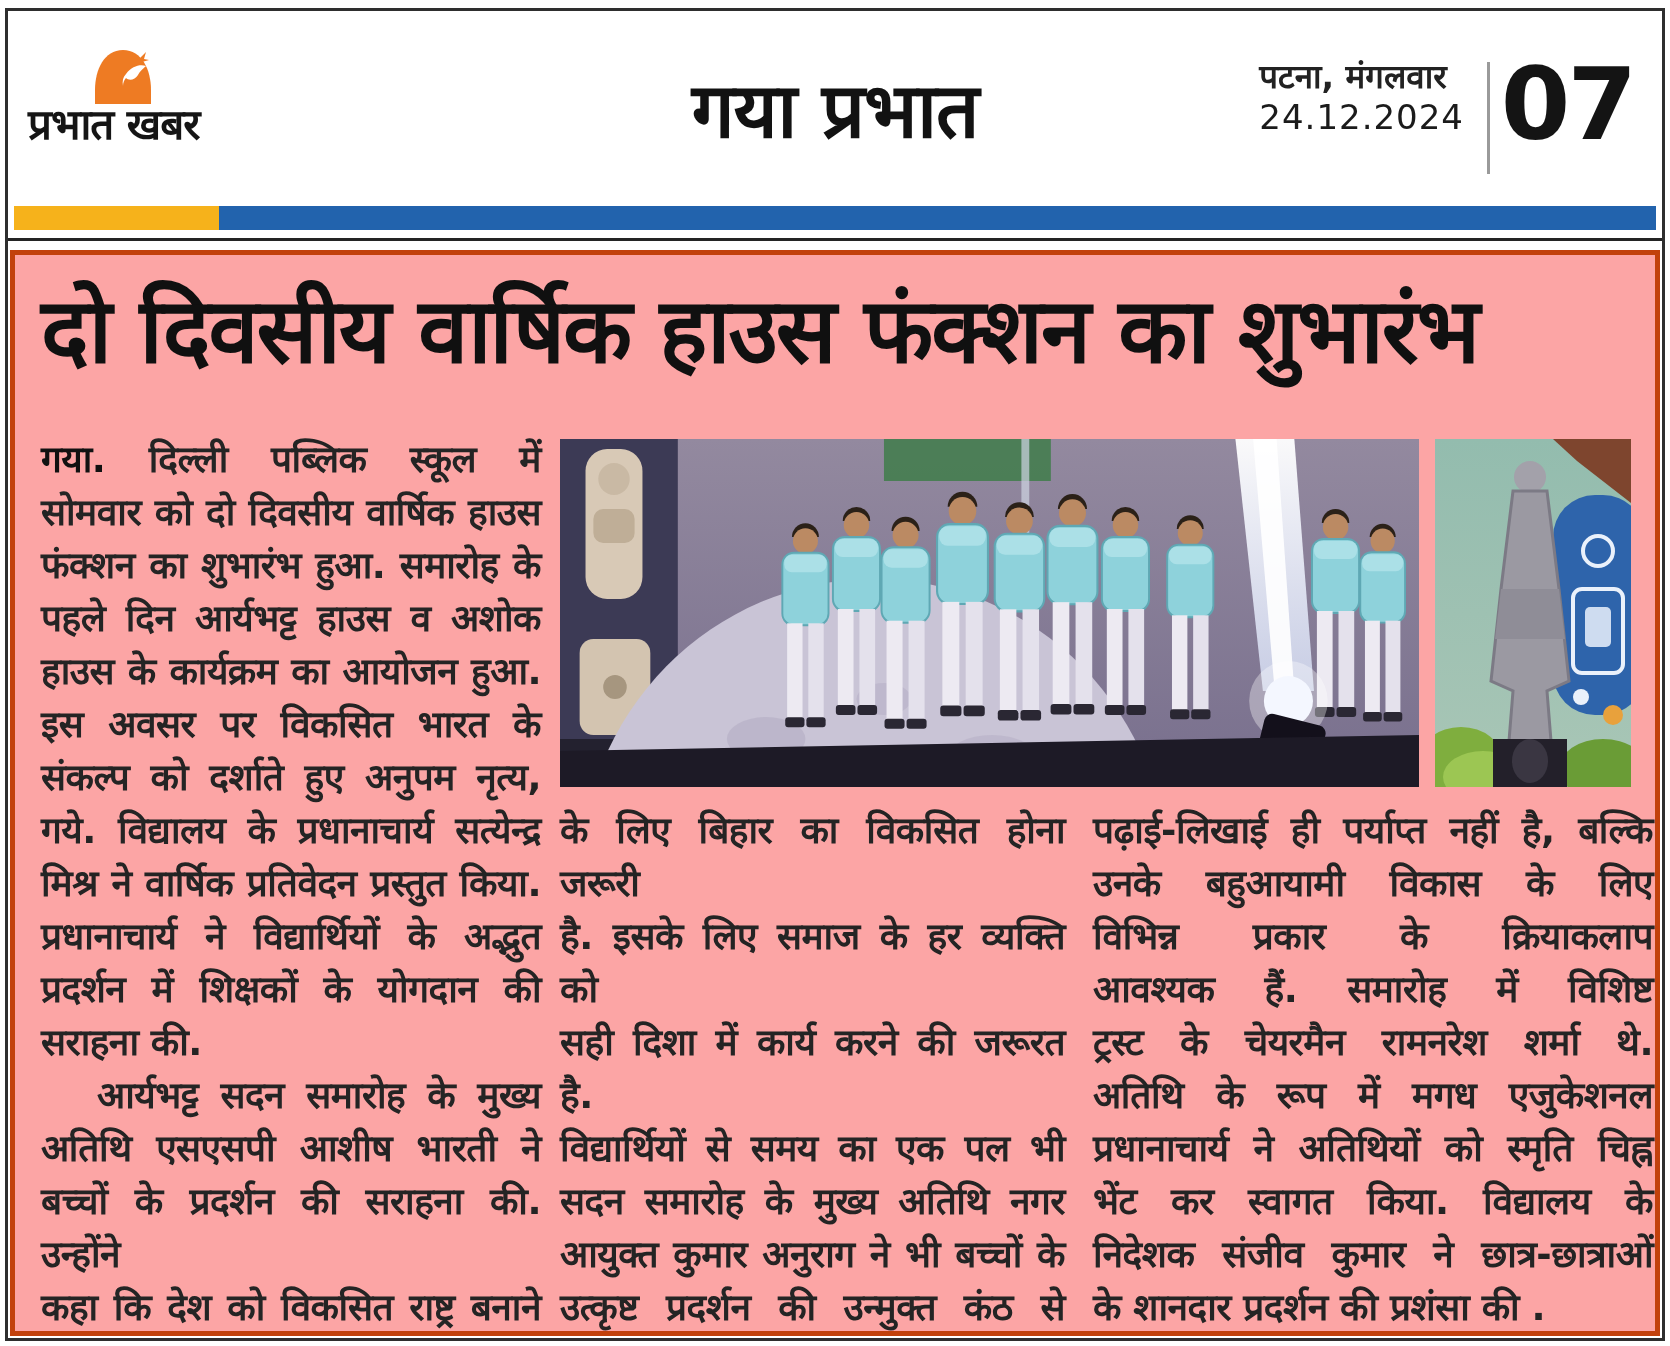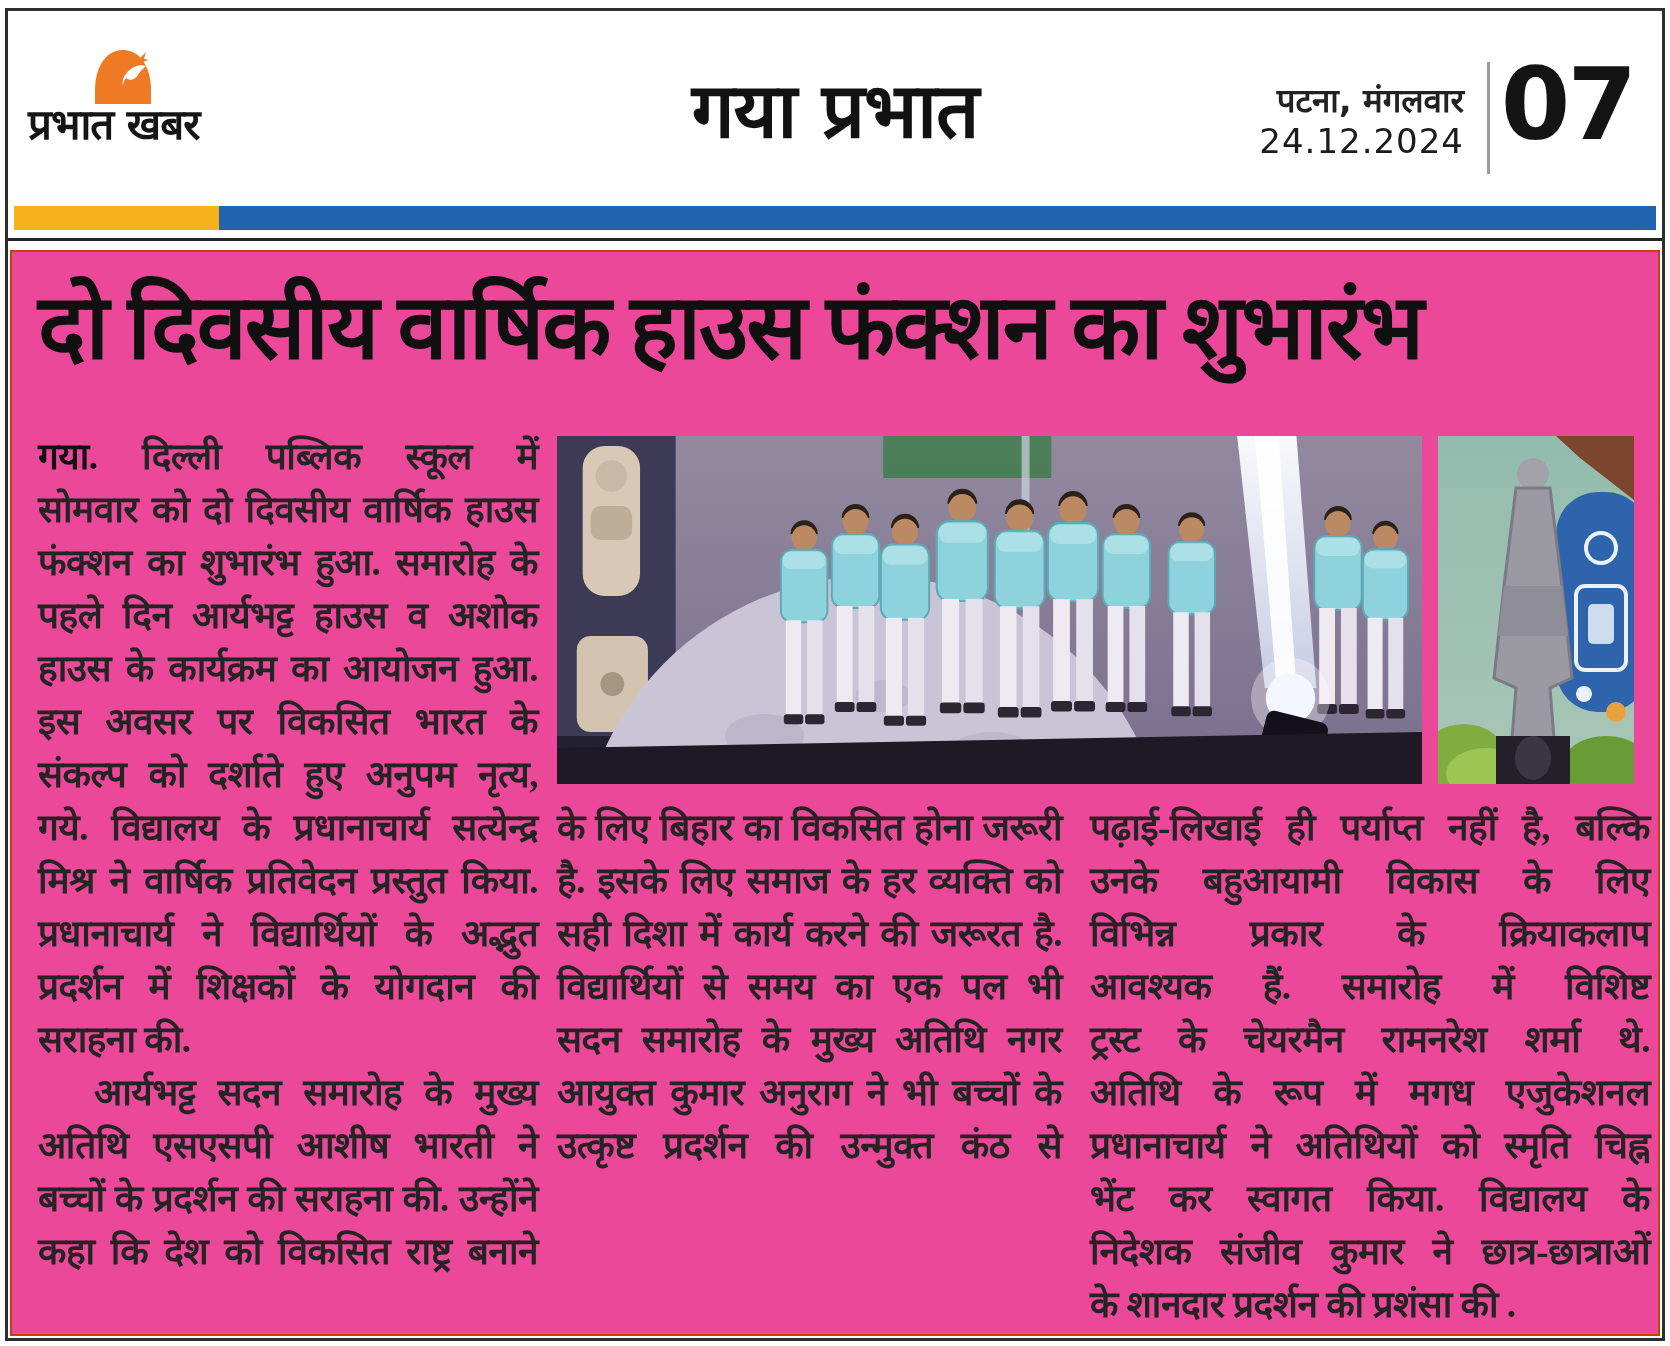--- a/index.html
+++ b/index.html
@@ -9,34 +9,34 @@
     color:#1d1d1d;
   }
   .frame{position:absolute; left:5px; top:8px; right:5px; bottom:5px; border:3px solid #2e2e2e; pointer-events:none;}
 
   
   .masthead{position:absolute; left:14px; top:12px; right:14px; height:192px; background:#fff;}
   .logo{position:absolute; left:14px; top:30px; width:280px; height:160px;}
   .logo-icon{position:absolute; left:62px; top:4px; width:66px; height:64px;}
   .logo-text{position:absolute; left:0; top:52px; font-size:42px; font-weight:800; letter-spacing:-1px; color:#151515; white-space:nowrap;}
   .edition-title{position:absolute; left:0; right:0; top:44px; text-align:center; font-size:76px; font-weight:800; color:#121212; letter-spacing:-1px;}
-  .dateblock{position:absolute; right:192px; top:46px; text-align:right; line-height:1.18;margin-top:24px;}
+  .dateblock{position:absolute; right:192px; top:46px; line-height:1.18;}
   .place-day{font-size:33px; font-weight:700; color:#222;}
   .date-line{font-size:34px; font-weight:400; color:#1b1b1b; letter-spacing:1px;}
   .vrule{position:absolute; right:166px; top:50px; width:3px; height:112px; background:#9a9a9a;}
   .pagenum{position:absolute; right:22px; top:34px; font-size:100px; font-weight:900; letter-spacing:-3px; color:#141414;}
 
   
   .bar{position:absolute; left:14px; right:14px; top:206px; height:24px; display:flex;}
   .bar-yellow{width:205px; background:#f6b21b;}
   .bar-blue{flex:1; background:#2263ad;}
   .masthead-rule{position:absolute; left:5px; right:5px; top:238px; height:3px; background:#242424;}
 
   
-  .content-box{position:absolute; left:10px; right:10px; top:250px; bottom:10px; border:2px solid #c2410c; background:#ec4899; overflow:hidden;font-family:Liberation Serif, serif;}
+  .content-box{position:absolute; left:10px; right:10px; top:250px; bottom:10px; border:5px solid #c2410c; background:#fca5a5; overflow:hidden;}
   .headline{position:absolute; left:26px; right:20px; top:6px; margin:0; font-size:90px; line-height:1.55; font-weight:800; color:#101010; letter-spacing:-2px; white-space:nowrap;}
 
   .photo-row{position:absolute; left:545px; right:24px; top:184px; height:348px; display:flex; gap:16px;}
   .photo-main{flex:1; height:348px; background:#8d86a3;}
   .photo-statue{width:196px; height:348px; background:#8fb5a4;}
   .photo-main svg,.photo-statue svg{display:block; width:100%; height:100%;}
 
   .col{position:absolute;}
   .col-1{left:26px; top:178px; width:500px;}
   .col-2{left:545px; top:549px; width:505px;}

